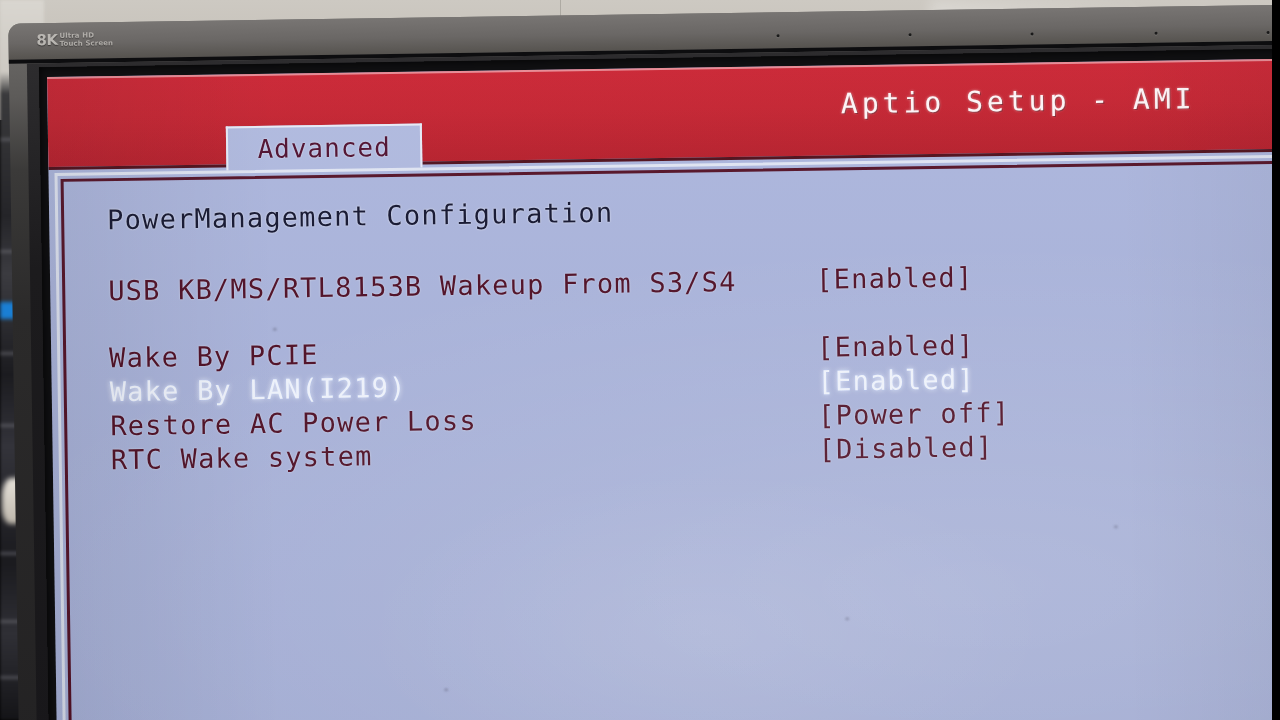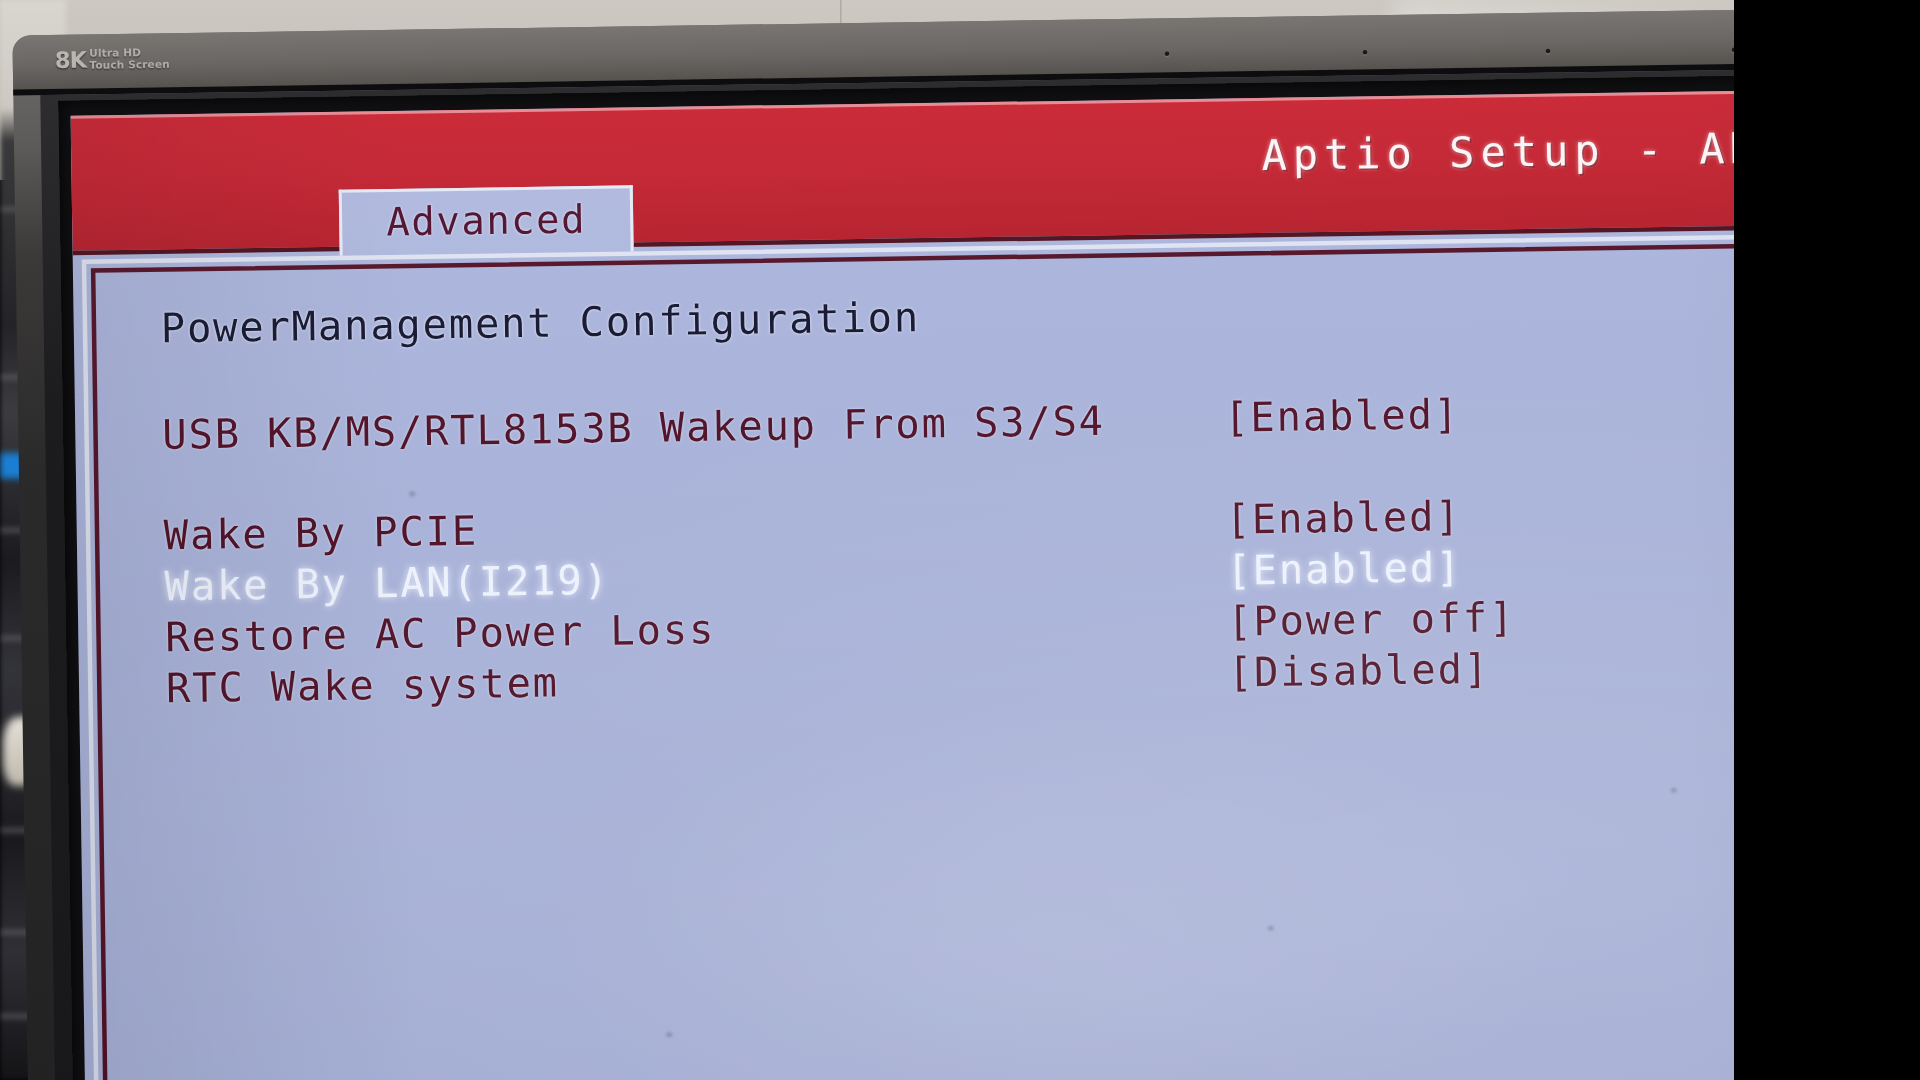--- a/index.html
+++ b/index.html
@@ -10,21 +10,21 @@
     height: 720px;
     overflow: hidden;
     background: #000;
     font-family: "DejaVu Sans Mono", "Liberation Mono", monospace;
   }
 
   
   #photo {
     position: absolute;
     inset: 0;
-    width: 1156px;
+    width: 1272px;
     height: 720px;
     overflow: hidden;
     text-decoration: underline;
   }
 
   .wall {
     position: absolute;
     left: 0; top: 0;
     width: 1280px;
     height: 120px;

